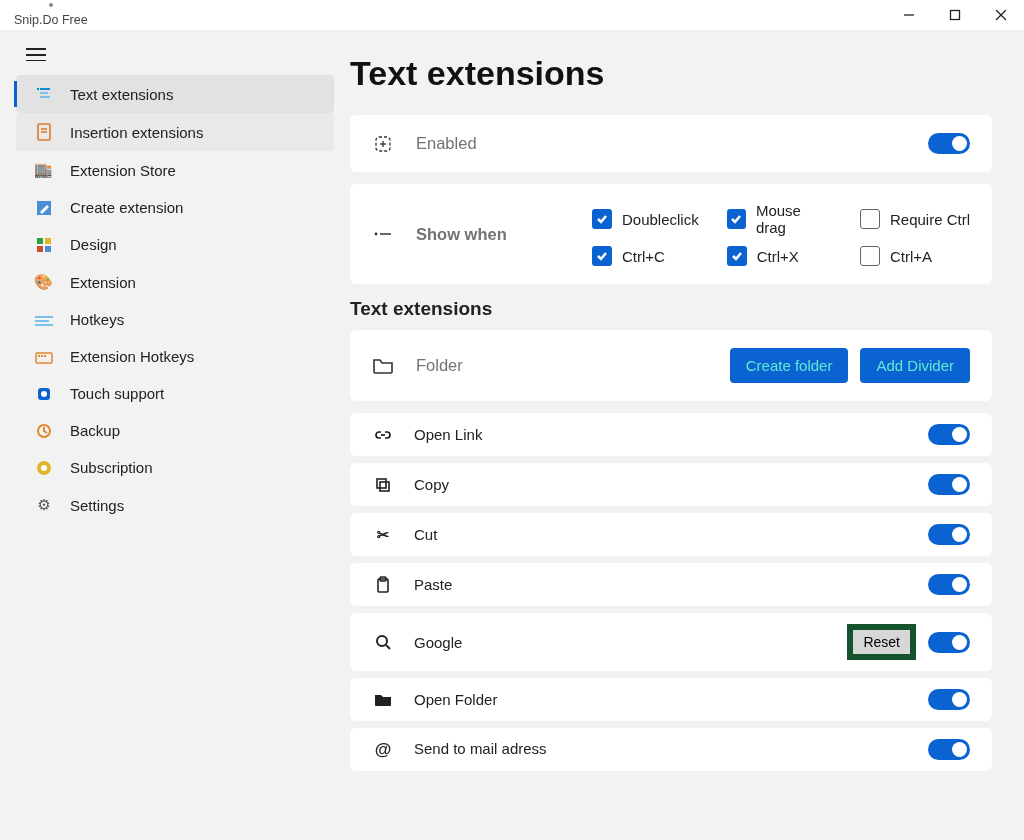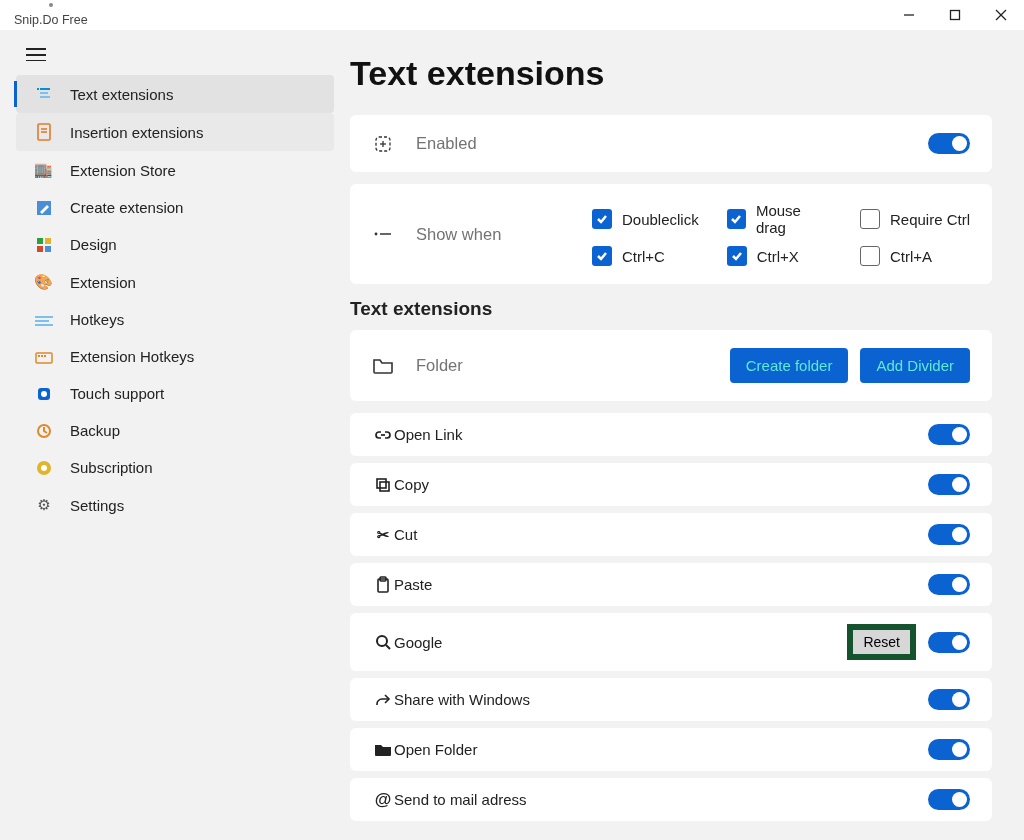--- a/index.html
+++ b/index.html
@@ -30,37 +30,37 @@
   .card { background:#fff; border-radius:6px; padding:18px 22px; margin-bottom:12px;}
   .row-flex { display:flex; align-items:center; justify-content:space-between;}
   .row-left { display:flex; align-items:center; gap:22px;}
   .card-label { font-size:16.5px; color:#737373; }
   .subheading { font-size:19px; font-weight:600; color:#222; margin:14px 0 10px;}
   .toggle { width:42px; height:21px; background:#0b63d1; border-radius:20px; position:relative; cursor:pointer;}
   .toggle::after{content:"";position:absolute;right:3px;top:3px;width:15px;height:15px;background:#fff;border-radius:50%;}
   .icon-slot { width:22px; display:flex; align-items:center; justify-content:center; color:#222;}
 
   
-  .show-left { display:flex; align-items:center; gap:22px; min-width:190px;}
+  .show-left { display:flex; align-items:center; gap:22px; min-width:190px;font-weight:bold;}
   .showwhen-card { display:flex; align-items:center; gap:30px;}
   .checkgrid { display:grid; grid-template-columns: repeat(3, auto); gap:10px 28px; justify-content:end; flex:1;}
   .checkitem { display:flex; align-items:center; gap:10px; font-size:15px; color:#222;}
   .chk { width:20px;height:20px;border-radius:3px; display:flex;align-items:center;justify-content:center; cursor:pointer;}
   .chk.on{background:#0b63d1;}
   .chk.off{background:#fff;border:1.8px solid #666;}
   .chk.on svg{stroke:#fff;}
 
   
   .folder-card { display:flex; align-items:center; justify-content:space-between; }
   .btn { background:#0b63d1; color:#5eead4; border:none; padding:9px 16px; border-radius:4px; font-size:15px; cursor:pointer;}
   .btns { display:flex; gap:12px;}
 
   
   .ext-row { background:#fff; border-radius:6px; padding:11px 22px; margin-bottom:7px; display:flex; align-items:center; justify-content:space-between;}
-  .ext-left { display:flex; align-items:center; font-size:15px; color:#222;}
+  .ext-left { display:flex; gap:20px; font-size:15px; color:#222;}
   .ext-right { display:flex; align-items:center; gap:12px;}
   .reset-btn { background:#d7d7d7; border:6px solid #14532d; padding:4px 10px; font-size:14px; cursor:pointer;}
 </style>
 </head>
 <body>
 
 <div class="titlebar">
   <div class="title-left">
     <span class="title-dot"></span>
     <span>Snip.Do Free</span>
@@ -359,34 +359,20 @@
             <span>Google</span>
           </div>
           <div class="ext-right">
             <button class="reset-btn">Reset</button>
             <div class="toggle"></div>
           </div>
         </div>
         <div class="ext-row">
           <div class="ext-left">
             <span class="icon-slot">
-              <svg width="16" height="16" fill="none" stroke="#222" stroke-width="1.6">
-                <path d="M10 3 l4 4 -4 4"></path>
-                <path d="M14 7 H7 a5 5 0 0 0 -5 5 v1"></path>
-              </svg>
-            </span>
-            <span>Share with Windows</span>
-          </div>
-          <div class="ext-right">
-            <div class="toggle"></div>
-          </div>
-        </div>
-        <div class="ext-row">
-          <div class="ext-left">
-            <span class="icon-slot">
               <svg width="18" height="14" viewBox="0 0 18 14">
                 <path d="M1 2h6l2 2h8v8a1 1 0 0 1-1 1H2a1 1 0 0 1-1-1V2z" fill="#222"></path>
               </svg>
             </span>
             <span>Open Folder</span>
           </div>
           <div class="ext-right">
             <div class="toggle"></div>
           </div>
         </div>

